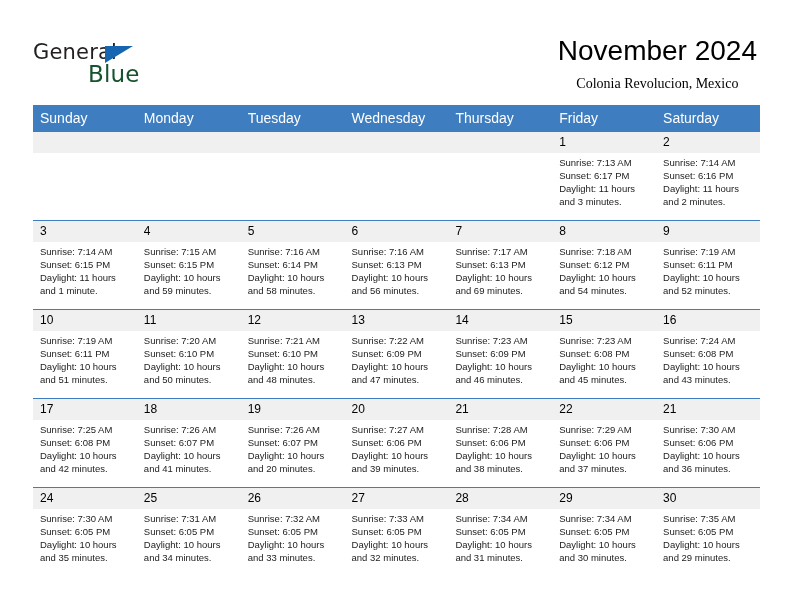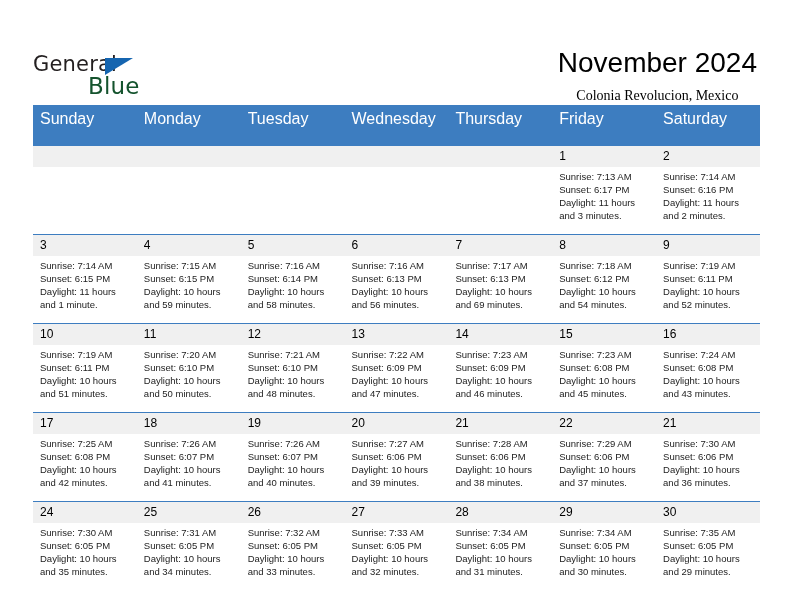--- a/index.html
+++ b/index.html
@@ -18,21 +18,21 @@
     position: relative;
     width: 792px;
     height: 612px;
     box-sizing: border-box;
   }
 
   
   .header {
     position: absolute;
     left: 0;
-    top: 16px;
+    top: 4px;
     width: 792px;
     height: 104px;
     border-radius: 27px;
   }
   .brand {
     position: absolute;
     left: 33px;
     top: 36px;
     width: 240px;
     height: 48px;
@@ -99,24 +99,24 @@
   table.cal-table {
     border-collapse: collapse;
     table-layout: fixed;
     width: 727px;
   }
   table.cal-table col { width: 103.857px; }
 
   thead th {
     background: #3d7dc0;
     color: #ffffff;
-    font-size: 16px;
+    font-size: 14px;
     font-weight: 400;
     text-align: left;
-    padding: 5px 0 17px 7px;
+    padding: 5px 0 5px 7px;
     height: 12px;
     vertical-align: middle;
     border: 0;
   }
 
   tbody td {
     vertical-align: top;
     padding: 0;
     border: 0;
     border-top: 1px solid #3d7dc0;
@@ -377,21 +377,21 @@
               <div>Daylight: 10 hours</div>
               <div>and 41 minutes.</div>
             </div>
           </td>
           <td>
             <span class="daynum">19</span>
             <div class="details">
               <div>Sunrise: 7:26 AM</div>
               <div>Sunset: 6:07 PM</div>
               <div>Daylight: 10 hours</div>
-              <div>and 40 minutes.</div>
+              <div>and 20 minutes.</div>
             </div>
           </td>
           <td>
             <span class="daynum">20</span>
             <div class="details">
               <div>Sunrise: 7:27 AM</div>
               <div>Sunset: 6:06 PM</div>
               <div>Daylight: 10 hours</div>
               <div>and 39 minutes.</div>
             </div>

